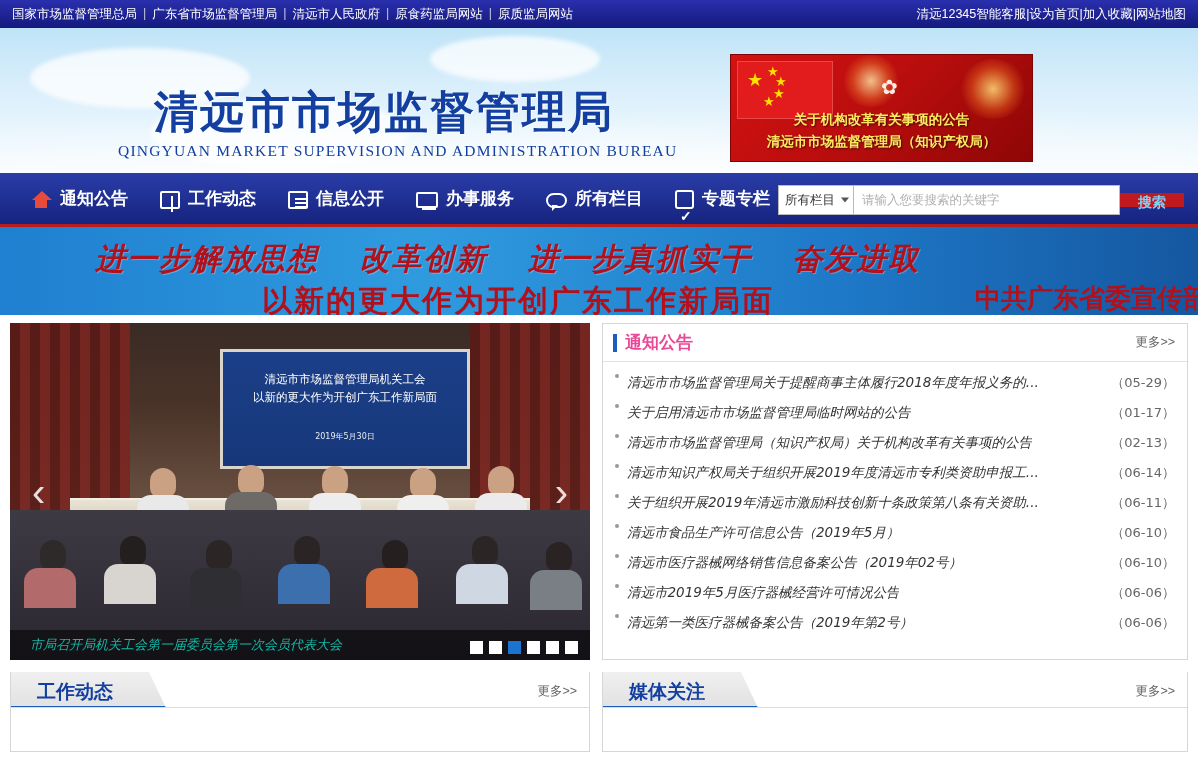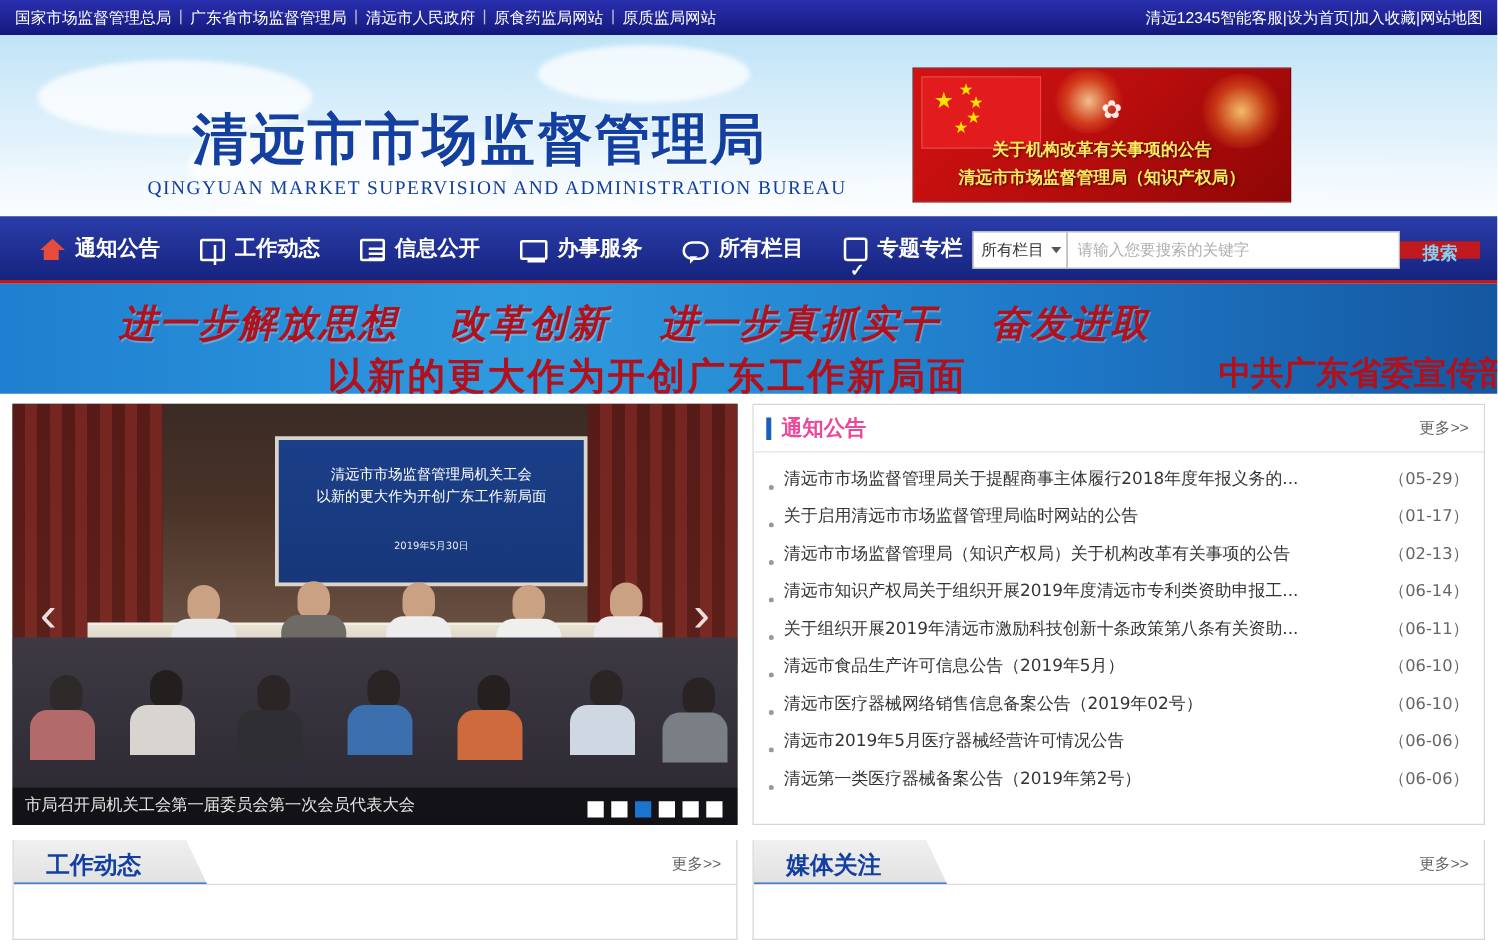--- a/index.html
+++ b/index.html
@@ -239,22 +239,23 @@
   .body{
     position:absolute; width:52px; height:40px; border-radius:14px 14px 0 0;
   }
   .audience{
     position:absolute; left:0; right:0; bottom:0; height:150px;
     background: linear-gradient(180deg,#3e3a44 0%, #2b2730 100%);
   }
   .caption{
     position:absolute; left:0; bottom:0; width:100%; height:30px;
     background: rgba(0,0,0,.55);
-    color:#e5e5e5; font-size:13px; line-height:30px; padding-left:10px;
-    font-family:"DejaVu Sans", sans-serif;
+    color:#14b8a6; font-size:13px; line-height:30px; padding-left:20px;
+    font-family:"DejaVu Sans", sans-serif;
+    font-style:italic;
   }
   .arrow{
     position:absolute; top:50%; transform:translateY(-50%);
     color: rgba(255,255,255,.85); font-size:40px; cursor:pointer;
     user-select:none; line-height:1;
   }
   .arrow.left{ left:22px; } .arrow.right{ right:22px; }
   .dots{
     position:absolute; right:12px; bottom:6px; display:flex; gap:6px;
   }
@@ -281,23 +282,23 @@
   }
   .title-bar{ width:4px; height:18px; background:#1a5fbe; display:inline-block;}
   .more{ font-size:12.5px; color:#666; cursor:pointer; }
   .notice-list{ padding: 6px 12px 0 12px; }
   .notice-item{
     display:flex; align-items:center; justify-content:space-between;
     font-size:13.5px; color:#333; height:30px;
     font-family:"DejaVu Sans", sans-serif;
   }
   .notice-item .txt{
-    display:flex; align-items:flex-end; gap:8px;
+    display:flex; align-items:flex-start; gap:8px;
     white-space:nowrap; overflow:hidden; text-overflow:ellipsis;
-    max-width: 470px; cursor:pointer;
+    max-width: 470px; cursor:pointer;font-style:italic;
   }
   .bullet{ width:4px;height:4px;background:#999; border-radius:50%; flex:0 0 4px;}
   .date{ color:#666; font-size:13px; white-space:nowrap; }
 
   
   .bottom{
     display:flex; gap:12px; padding: 12px 10px 0 10px;
   }
   .bpanel{
     width: 580px; height: 80px;

